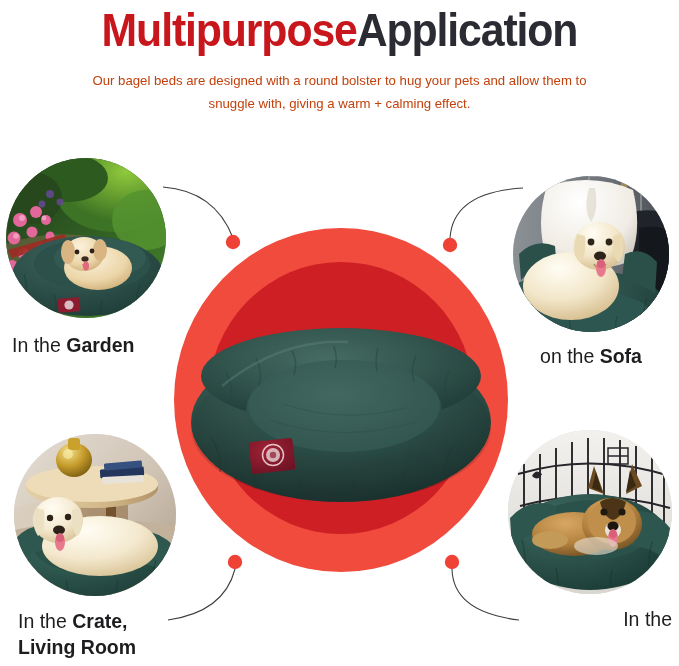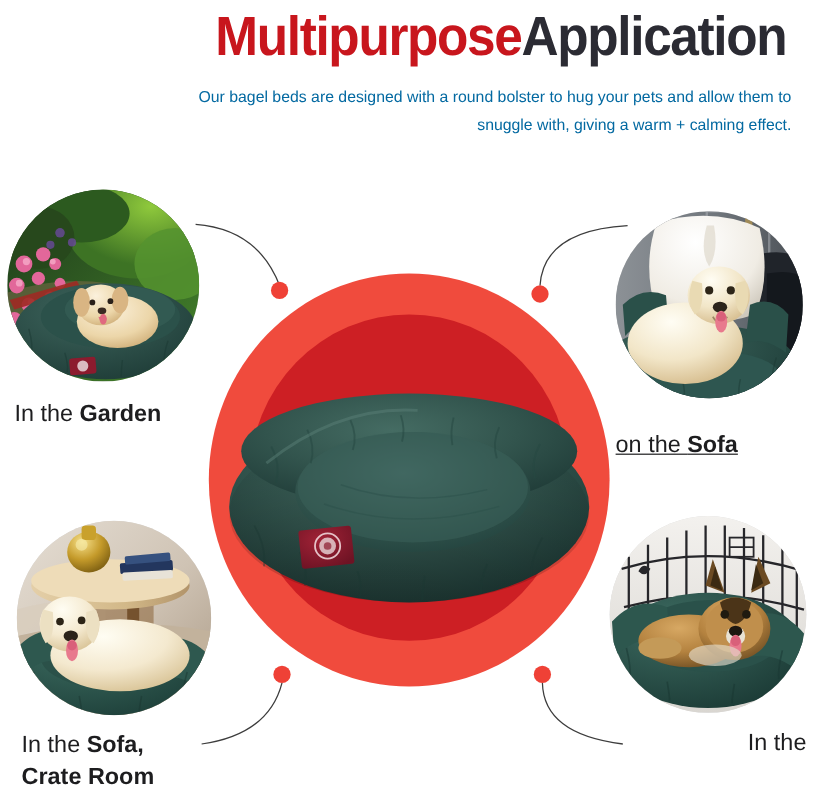--- a/index.html
+++ b/index.html
@@ -17,40 +17,40 @@
     width: 679px;
     height: 666px;
     background: #ffffff;
   }
 
   
   .header {
     position: absolute;
     left: 0; top: 0;
     width: 679px;
-    text-align: right;
+    text-align: center;
   }
 
   .title {
     font-size: 46px;
     line-height: 56px;
     font-weight: bold;
     letter-spacing: -1.2px;
     white-space: nowrap;
     transform: scaleX(0.93);
     transform-origin: center top;
     padding-top: 2px;
   }
   .title .t-red  { color: #c8161d; }
   .title .t-dark { color: #2b2b33; }
 
   .subtitle {
     font-size: 13.2px;
     line-height: 23px;
-    color: #0369a1;
+    color: #c2410c;
     width: 640px;
     margin: 11px auto 0 auto;
   }
 
   
   .card { position: absolute; }
 
   .circle-photo {
     position: relative;
     border-radius: 50%;
@@ -67,21 +67,21 @@
   .card-label b { font-weight: bold; }
   .card-label .lt { font-weight: normal; }
 
   
   #card-garden      { left: 6px;   top: 158px; }
   #card-garden   .circle-photo { width: 160px; height: 160px; }
   #card-garden   .card-label   { margin-top: 14px; margin-left: 6px; }
 
   #card-sofa        { left: 513px; top: 176px; }
   #card-sofa     .circle-photo { width: 156px; height: 156px; }
-  #card-sofa     .card-label   { margin-top: 26px; text-align: left; width: 156px; text-decoration: underline; }
+  #card-sofa     .card-label   { margin-top: 11px; text-align: center; width: 156px; }
 
   #card-room        { left: 14px;  top: 434px; }
   #card-room     .circle-photo { width: 162px; height: 162px; }
   #card-room     .card-label   { margin-top: 12px; margin-left: 4px; }
 
   #card-crate       { left: 508px; top: 430px; }
   #card-crate    .circle-photo { width: 164px; height: 164px; }
   #card-crate    .card-label   { margin-top: 12px; text-align: right; width: 164px; }
 
   
@@ -430,22 +430,22 @@
           <path d="M66 74 q6 16 -2 28 q-8 -4 -6 -26z" fill="#ece0c2"></path>
           <circle cx="36" cy="84" r="3.2" fill="#2c2417"></circle>
           <circle cx="54" cy="83" r="3.2" fill="#2c2417"></circle>
           <ellipse cx="45" cy="96" rx="6" ry="4.6" fill="#2b231a"></ellipse>
           <ellipse cx="46" cy="108" rx="5" ry="9" fill="#e8798d"></ellipse>
           <ellipse cx="46" cy="104" rx="4" ry="4" fill="#d9607a"></ellipse>
         </g>
       </svg>
     </div>
     <div class="card-label">
-      <div><span class="lt">In the </span><b>Sofa,</b></div>
-      <div><b>Crate Room</b></div>
+      <div><span class="lt">In the </span><b>Crate,</b></div>
+      <div><b>Living Room</b></div>
     </div>
   </div>
 
   <div class="card" id="card-crate">
     <div class="circle-photo">
       <svg width="164" height="164" viewBox="0 0 164 164">
         <defs>
           <linearGradient id="dcBg" x1="0" y1="0" x2="0" y2="1">
             <stop offset="0%" stop-color="#f3f1ee"></stop>
             <stop offset="100%" stop-color="#d9d6d1"></stop>

